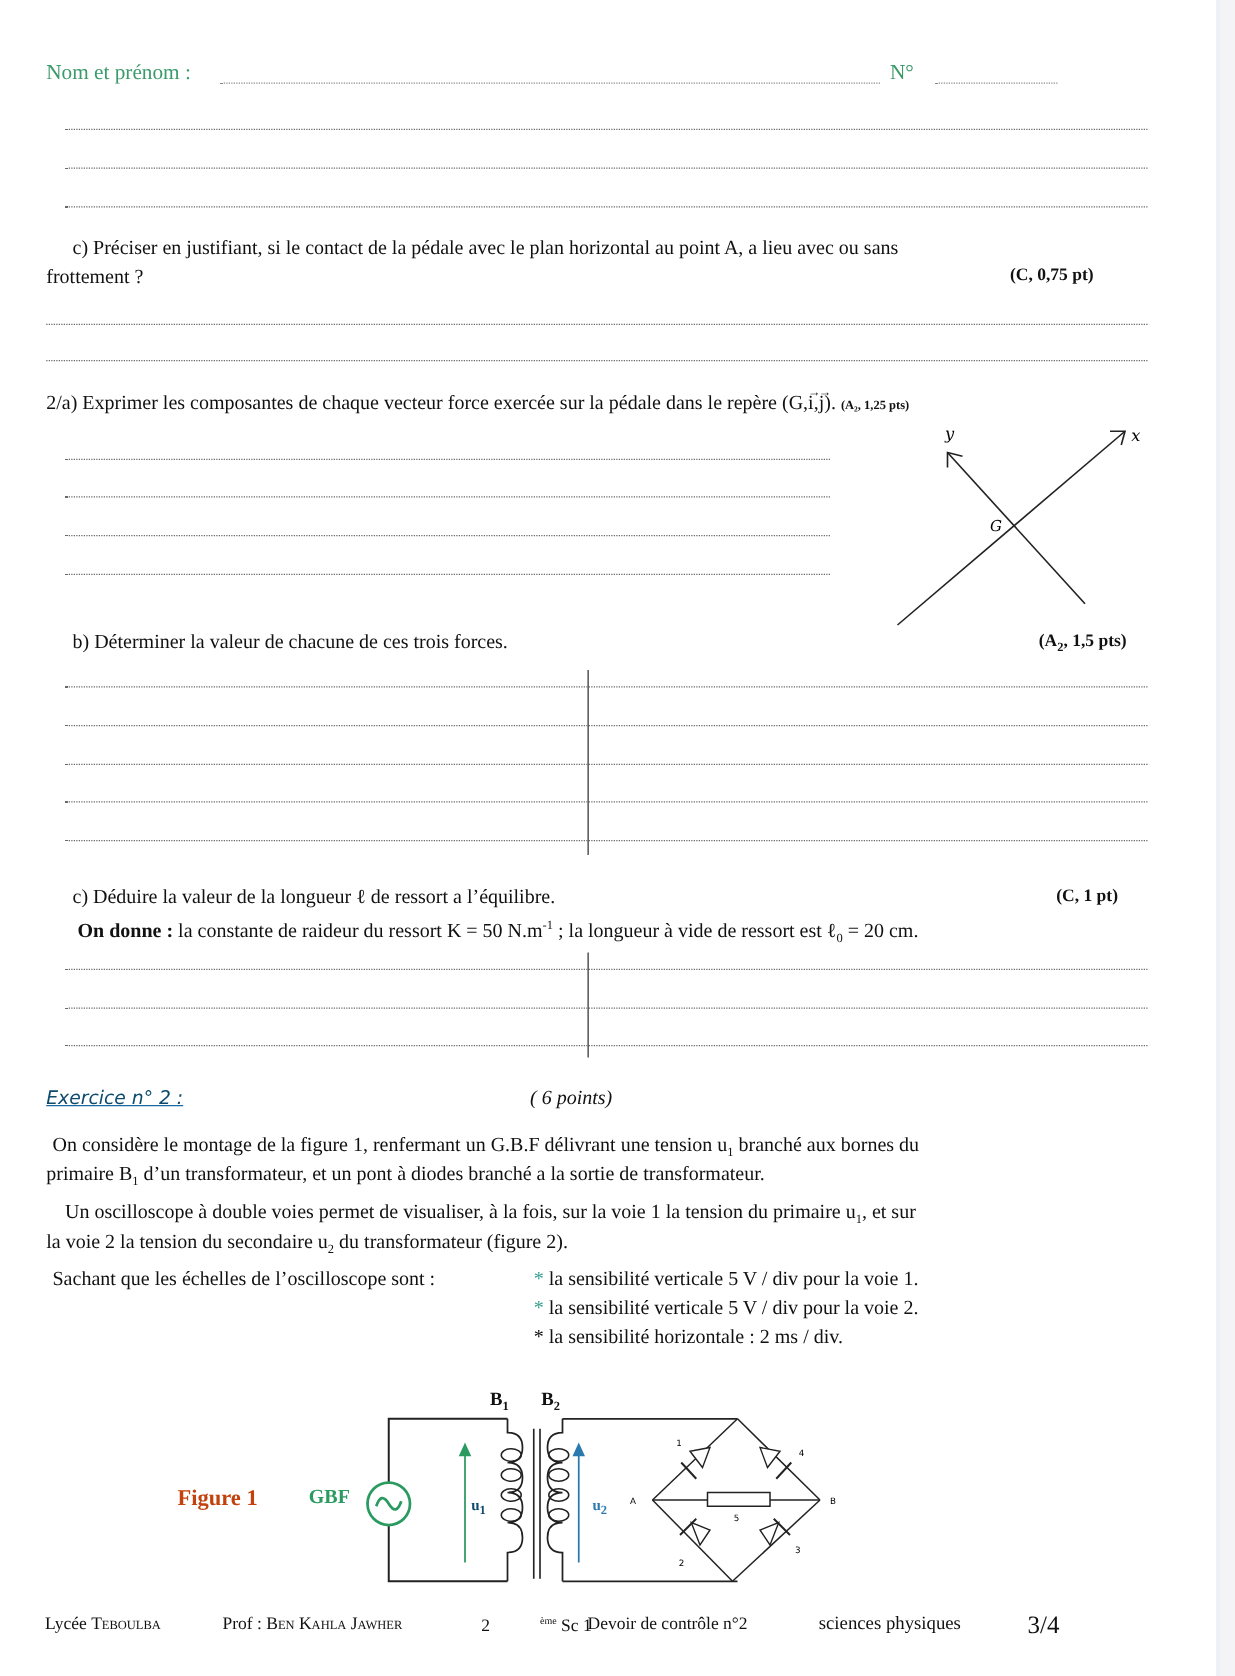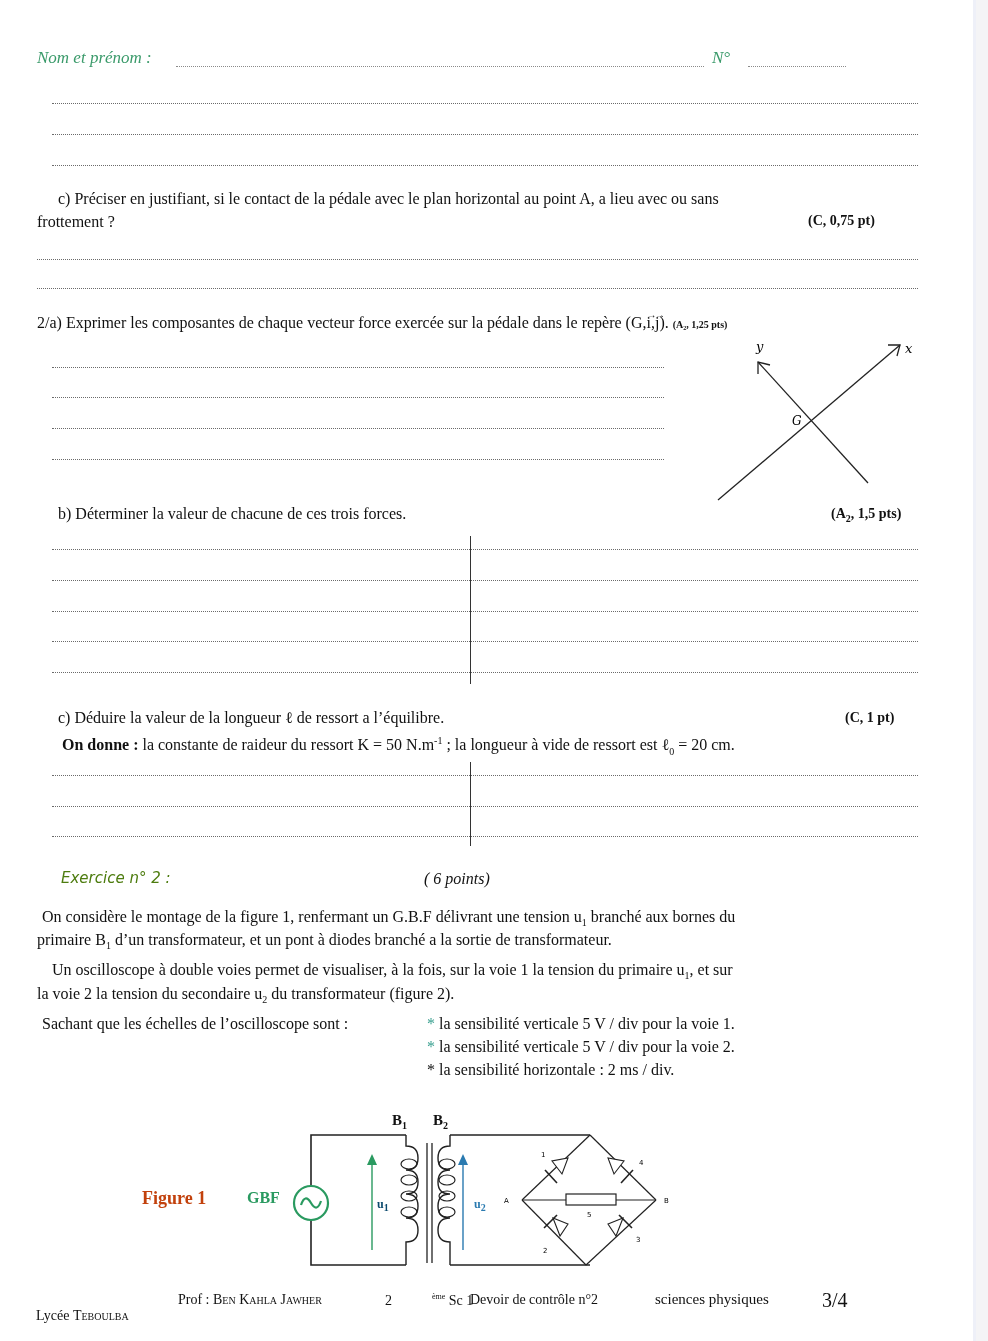--- a/index.html
+++ b/index.html
@@ -16,25 +16,25 @@
   .abs { position: absolute; white-space: nowrap; }
   .txt { font-size: 16px; line-height: 20px; }
   .bold { font-weight: bold; }
   .pts { font-weight: bold; font-size: 14px; }
   .pts-small { font-weight: bold; font-size: 10px; }
   .dotline {
     position: absolute; height: 0;
     border-top: 1px dotted #6a6a6a;
   }
   .vline { position: absolute; width: 0; border-left: 1.5px solid #333; }
-  .header-name { color: #3a9a6a; font-size: 17px; font-style: italic; }
+  .header-name { color: #3a9a6a; font-size: 17px; }
   .header-blank { position: absolute; border-top: 1px dotted #8a8a8a; }
   .ex-title {
-    color: #4d7c0f; font-family: "DejaVu Sans", sans-serif; font-style: italic;
-    font-size: 15px; text-decoration-color: #1a6aa0; margin-left: 24px;
+    color: #0c4a6e; font-family: "DejaVu Sans", sans-serif; font-style: italic;
+    font-size: 15px; text-decoration: underline; text-decoration-color: #1a6aa0;
   }
   .italic { font-style: italic; }
   .star-g { color: #3aa090; }
   .fig-label { color: #c2410c; font-weight: bold; font-size: 18px; }
   .gbf-label { color: #2a9a60; font-weight: bold; font-size: 16px; }
   .footer { font-size: 14px; }
   .sc { font-variant: small-caps; }
   sub, sup { font-size: 10px; }
 </style>
 </head>
@@ -177,18 +177,18 @@
   <text x="346" y="134" font-family="DejaVu Sans, sans-serif" font-size="7">3</text>
   <text x="349" y="57" font-family="DejaVu Sans, sans-serif" font-size="7">4</text>
   <text x="297" y="109" font-family="DejaVu Sans, sans-serif" font-size="7">5</text>
 </svg>
 
 <div class="abs" style="left:392px;top:1112px;font-weight:bold;font-size:15px;"><span>B</span><sub>1</sub></div>
 <div class="abs" style="left:433px;top:1112px;font-weight:bold;font-size:15px;"><span>B</span><sub>2</sub></div>
 <div class="abs" style="left:346px;top:1197px;font-weight:bold;font-size:12px;color:#0c4a6e;margin-left:31px;"><span>u</span><sub>1</sub></div>
 <div class="abs" style="left:474px;top:1197px;font-weight:bold;font-size:12px;color:#2a7ab0;"><span>u</span><sub>2</sub></div>
 
-<div class="abs footer" style="left:36px;top:1292px;margin-top:16px;"><span>Lycée </span><span class="sc">Teboulba</span></div>
+<div class="abs footer" style="left:36px;top:1292px;"><span>Lycée </span><span class="sc">Teboulba</span></div>
 <div class="abs footer" style="left:178px;top:1292px;"><span>Prof : </span><span class="sc">Ben  Kahla  Jawher</span></div>
 <div class="abs footer" style="left:385px;top:1292px;"><span>2</span><sup style="font-size:8px;padding-left:40px;">ème</sup><span> Sc 1</span></div>
 <div class="abs footer" style="left:470px;top:1292px;">Devoir de contrôle  n°2</div>
 <div class="abs footer" style="left:655px;top:1291px;font-size:15px;">sciences physiques</div>
 <div class="abs footer" style="left:822px;top:1289px;font-size:20px;">3/4</div>
 
 </body></html>

